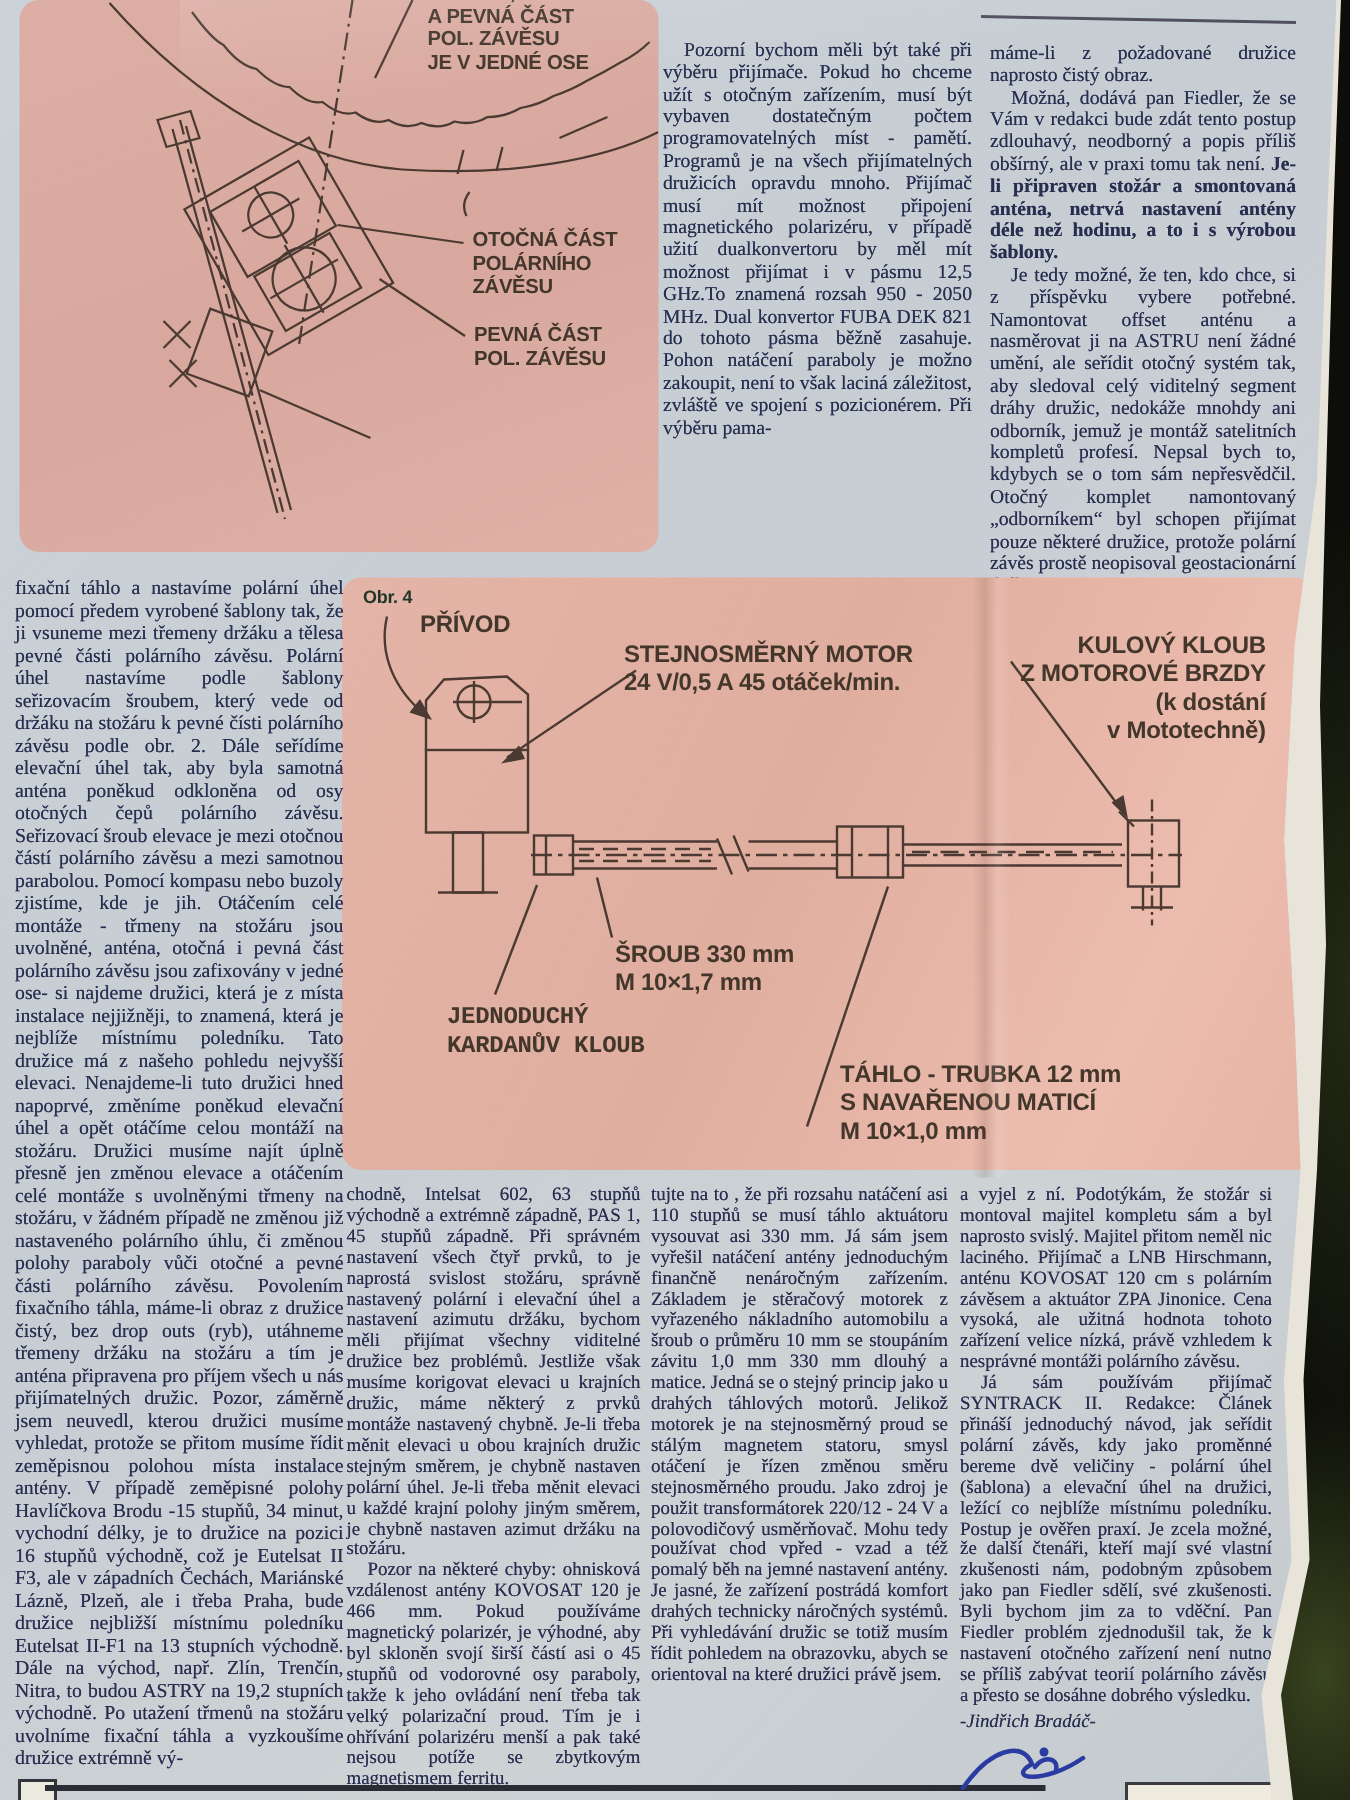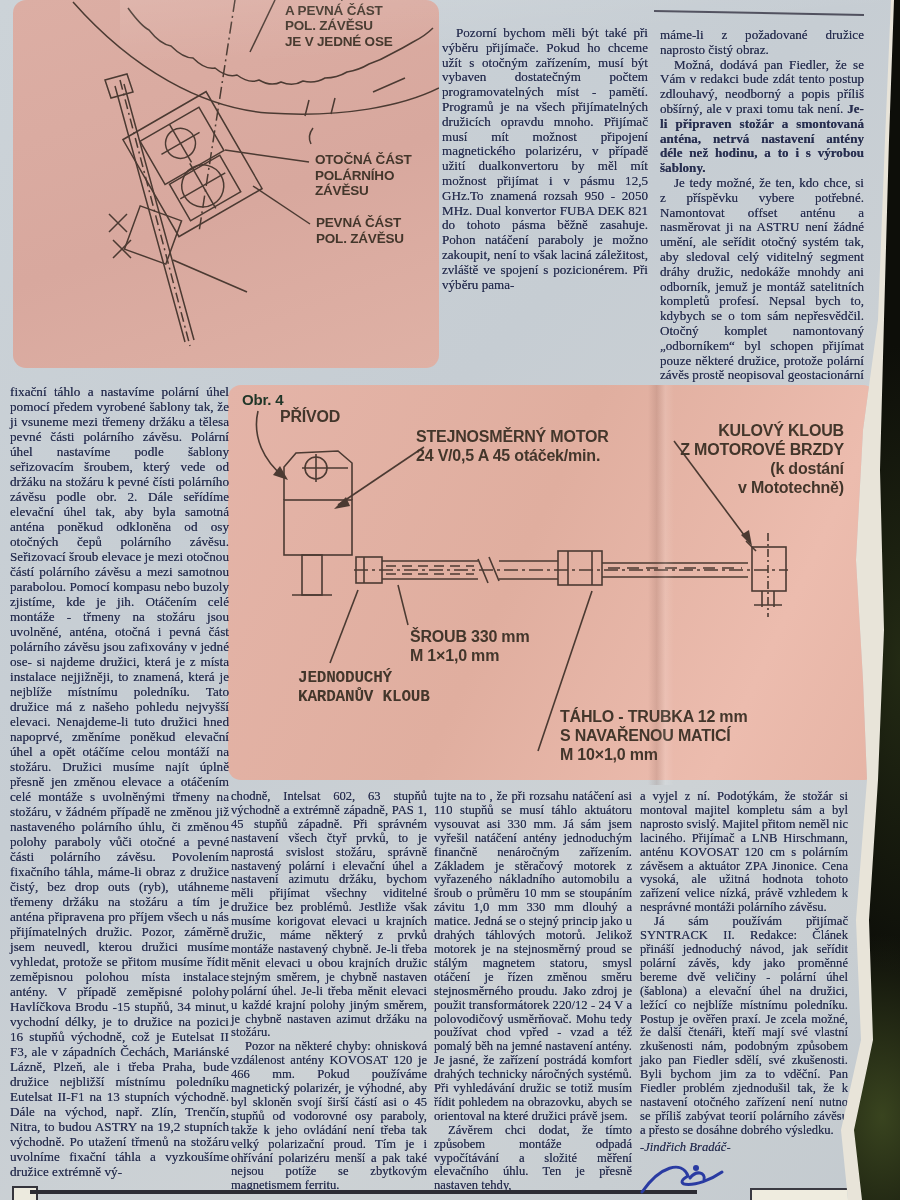--- a/index.html
+++ b/index.html
@@ -151,48 +151,47 @@
           <path d="M170,200 L180,240"></path>
           <path d="M130,205 L102,278"></path>
           <path d="M364,206 L310,366"></path>
         </g>
         <g fill="#4b3a32" stroke="none">
           <polygon points="60,95 45,90 52,81"></polygon>
           <polygon points="106,124 118,112 122,121"></polygon>
           <polygon points="524,161 513,150 521,145"></polygon>
         </g>
       </svg>
-      <div class="dlabel" style="left:14px;top:6px;font-size:15px;color:#1f3527;">Obr. 4</div>
+      <div class="dlabel" style="left:14px;top:6px;font-size:12px;color:#1f3527;">Obr. 4</div>
       <div class="dlabel f4" style="left:52px;top:22px;">PŘÍVOD</div>
       <div class="dlabel f4" style="left:188px;top:42px;">STEJNOSMĚRNÝ MOTOR
 24 V/0,5 A 45 otáček/min.</div>
       <div class="dlabel f4 pre" style="left:448px;top:36px;">KULOVÝ KLOUB
  Z MOTOROVÉ BRZDY
    (k dostání
       v Mototechně)</div>
       <div class="dlabel f4" style="left:182px;top:242px;">ŠROUB 330 mm
-M 1×1,0 mm</div>
+M 10×1,7 mm</div>
       <div class="dlabel f4" style="left:70px;top:284px;font-family:Liberation Mono, monospace;">JEDNODUCHÝ
 KARDANŮV KLOUB</div>
       <div class="dlabel f4" style="left:332px;top:322px;">TÁHLO - TRUBKA 12 mm
 S NAVAŘENOU MATICÍ
 M 10×1,0 mm</div>
     </div>
 
     <div id="colL" class="serif">
       <p>fixační táhlo a nastavíme polární úhel pomocí předem vyrobené šablony tak, že ji vsuneme mezi třemeny držáku a tělesa pevné části polárního závěsu. Polární úhel nastavíme podle šablony seřizovacím šroubem, který vede od držáku na stožáru k pevné čísti polárního závěsu podle obr. 2. Dále seřídíme elevační úhel tak, aby byla samotná anténa poněkud odkloněna od osy otočných čepů polárního závěsu. Seřizovací šroub elevace je mezi otočnou částí polárního závěsu a mezi samotnou parabolou. Pomocí kompasu nebo buzoly zjistíme, kde je jih. Otáčením celé montáže - třmeny na stožáru jsou uvolněné, anténa, otočná i pevná část polárního závěsu jsou zafixovány v jedné ose- si najdeme družici, která je z místa instalace nejjižněji, to znamená, která je nejblíže místnímu poledníku. Tato družice má z našeho pohledu nejvyšší elevaci. Nenajdeme-li tuto družici hned napoprvé, změníme poněkud elevační úhel a opět otáčíme celou montáží na stožáru. Družici musíme najít úplně přesně jen změnou elevace a otáčením celé montáže s uvolněnými třmeny na stožáru, v žádném případě ne změnou již nastaveného polárního úhlu, či změnou polohy paraboly vůči otočné a pevné části polárního závěsu. Povolením fixačního táhla, máme-li obraz z družice čistý, bez drop outs (ryb), utáhneme třemeny držáku na stožáru a tím je anténa připravena pro příjem všech u nás přijímatelných družic. Pozor, záměrně jsem neuvedl, kterou družici musíme vyhledat, protože se přitom musíme řídit zeměpisnou polohou místa instalace antény. V případě zeměpisné polohy Havlíčkova Brodu -15 stupňů, 34 minut, vychodní délky, je to družice na pozici 16 stupňů východně, což je Eutelsat II F3, ale v západních Čechách, Mariánské Lázně, Plzeň, ale i třeba Praha, bude družice nejbližší místnímu poledníku Eutelsat II-F1 na 13 stupních východně. Dále na východ, např. Zlín, Trenčín, Nitra, to budou ASTRY na 19,2 stupních východně. Po utažení třmenů na stožáru uvolníme fixační táhla a vyzkoušíme družice extrémně vý-</p>
     </div>
 
     <div class="bcol serif" style="left:231px;width:196px;">
       <p>chodně, Intelsat 602, 63 stupňů východně a extrémně západně, PAS 1, 45 stupňů západně. Při správném nastavení všech čtyř prvků, to je naprostá svislost stožáru, správně nastavený polární i elevační úhel a nastavení azimutu držáku, bychom měli přijímat všechny viditelné družice bez problémů. Jestliže však musíme korigovat elevaci u krajních družic, máme některý z prvků montáže nastavený chybně. Je-li třeba měnit elevaci u obou krajních družic stejným směrem, je chybně nastaven polární úhel. Je-li třeba měnit elevaci u každé krajní polohy jiným směrem, je chybně nastaven azimut držáku na stožáru.</p>
       <p class="ind">Pozor na některé chyby: ohnisková vzdálenost antény KOVOSAT 120 je 466 mm. Pokud používáme magnetický polarizér, je výhodné, aby byl skloněn svojí širší částí asi o 45 stupňů od vodorovné osy paraboly, takže k jeho ovládání není třeba tak velký polarizační proud. Tím je i ohřívání polarizéru menší a pak také nejsou potíže se zbytkovým magnetismem ferritu.</p>
     </div>
     <div class="bcol serif" style="left:434px;width:198px;">
       <p>tujte na to , že při rozsahu natáčení asi 110 stupňů se musí táhlo aktuátoru vysouvat asi 330 mm. Já sám jsem vyřešil natáčení antény jednoduchým finančně nenáročným zařízením. Základem je stěračový motorek z vyřazeného nákladního automobilu a šroub o průměru 10 mm se stoupáním závitu 1,0 mm 330 mm dlouhý a matice. Jedná se o stejný princip jako u drahých táhlových motorů. Jelikož motorek je na stejnosměrný proud se stálým magnetem statoru, smysl otáčení je řízen změnou směru stejnosměrného proudu. Jako zdroj je použit transformátorek 220/12 - 24 V a polovodičový usměrňovač. Mohu tedy používat chod vpřed - vzad a též pomalý běh na jemné nastavení antény. Je jasné, že zařízení postrádá komfort drahých technicky náročných systémů. Při vyhledávání družic se totiž musím řídit pohledem na obrazovku, abych se orientoval na které družici právě jsem.</p>
-      <p class="ind">Závěrem chci dodat, že tímto způsobem montáže odpadá vypočítávání a složité měření elevačního úhlu. Ten je přesně nastaven tehdy,</p>
     </div>
     <div class="bcol serif" style="left:640px;width:208px;">
       <p>a vyjel z ní. Podotýkám, že stožár si montoval majitel kompletu sám a byl naprosto svislý. Majitel přitom neměl nic laciného. Přijímač a LNB Hirschmann, anténu KOVOSAT 120 cm s polárním závěsem a aktuátor ZPA Jinonice. Cena vysoká, ale užitná hodnota tohoto zařízení velice nízká, právě vzhledem k nesprávné montáži polárního závěsu.</p>
       <p class="ind">Já sám používám přijímač SYNTRACK II. Redakce: Článek přináší jednoduchý návod, jak seřídit polární závěs, kdy jako proměnné bereme dvě veličiny - polární úhel (šablona) a elevační úhel na družici, ležící co nejblíže místnímu poledníku. Postup je ověřen praxí. Je zcela možné, že další čtenáři, kteří mají své vlastní zkušenosti nám, podobným způsobem jako pan Fiedler sdělí, své zkušenosti. Byli bychom jim za to vděční. Pan Fiedler problém zjednodušil tak, že k nastavení otočného zařízení není nutno se příliš zabývat teorií polárního závěsu a přesto se dosáhne dobrého výsledku.</p>
       <p class="sig">-Jindřich Bradáč-</p>
     </div>
 
     <div id="footsq"></div>
     <div id="footline"></div>
     <div id="footbox"></div>

